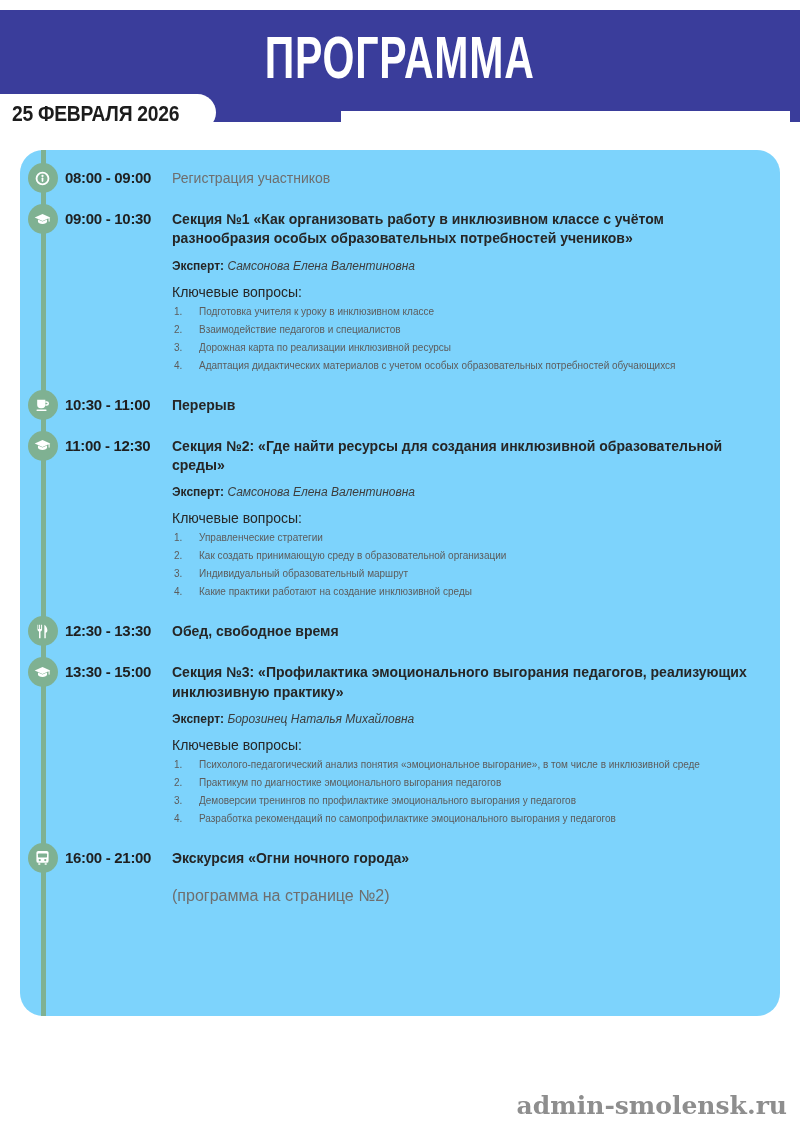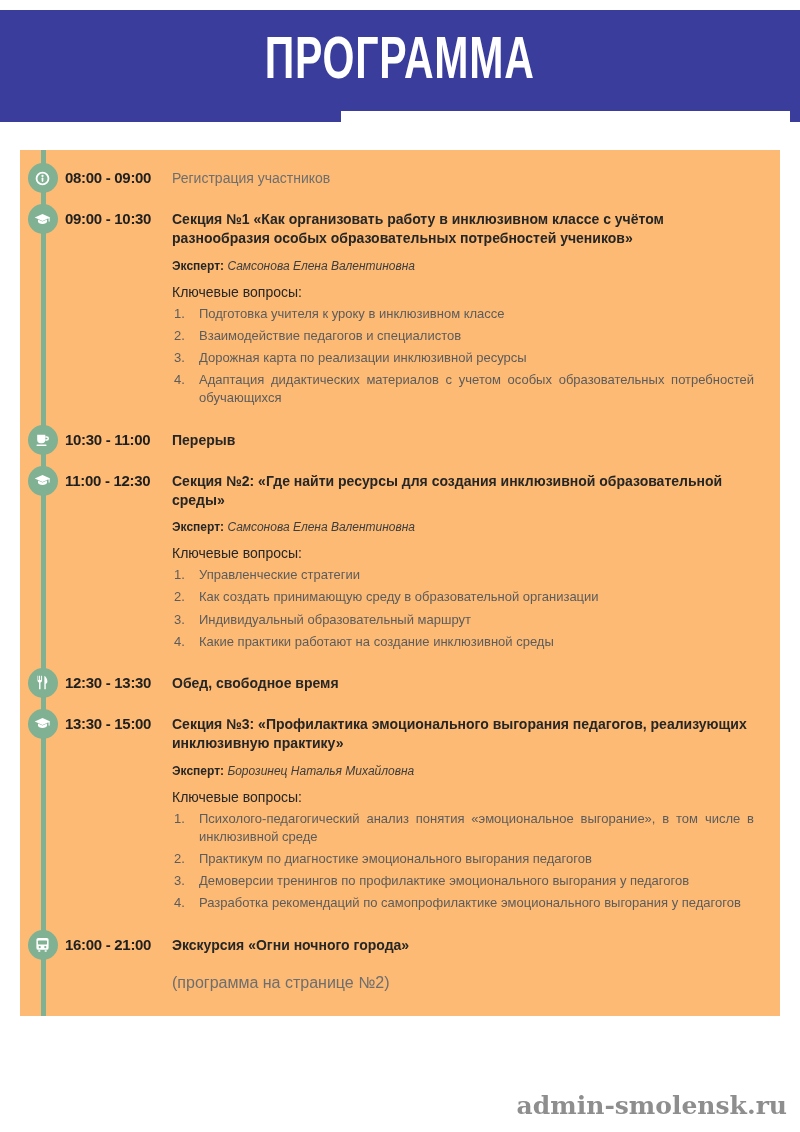--- a/index.html
+++ b/index.html
@@ -19,21 +19,21 @@
     background:#ffffff; border-radius:0 19px 19px 0;
     display:flex; align-items:center; padding:0 22px 0 12px;
   }
   .date-badge span {
     color:#1c1c1c; font-size:21px; font-weight:800; letter-spacing:-0.3px;
     transform:scale(0.92,1.08); transform-origin:left center; white-space:nowrap;
   }
   .header-bar { position:absolute; top:101px; left:341px; right:10px; height:14px; background:#ffffff; }
 
   
-  .panel { position:absolute; top:150px; left:20px; width:760px; height:866px; background:#fdba74; }
+  .panel { position:absolute; top:150px; left:20px; width:760px; height:866px; background:#7dd3fc;border-radius:23px; }
   .timeline-line { position:absolute; left:21px; top:0; width:5px; height:100%; background:#7fb192; }
   .rows { position:relative; padding:13px 0 0 0; }
 
   .row { display:flex; align-items:flex-start; margin-bottom:11px; }
   .row.has-details { margin-bottom:17px; }
   .icon-col { width:45px; flex:none; display:flex; justify-content:center; }
   .circle {
     width:30px; height:30px; border-radius:50%; background:#7fb192;
     display:flex; align-items:center; justify-content:center; flex:none;
   }
@@ -47,41 +47,44 @@
   .event-title { padding-top:6px; font-size:14px; font-weight:700; color:#262626; line-height:1.38; }
   .event-title.muted { font-weight:400; color:#6e6e6e; }
   .expert-line { margin-top:10px; font-size:12px; }
   .expert-label { font-weight:700; color:#262626; }
   .expert-name { font-style:italic; color:#3d3d3d; }
   .questions { margin-top:11px; }
   .questions-label { font-size:14px; font-weight:400; color:#262626; }
   .questions-list { list-style:none; counter-reset:q; margin-top:5px; }
   .questions-list li {
     counter-increment:q; position:relative; padding-left:27px; margin-top:4px;
-    font-size:13px; color:#5c5c5c; line-height:1.4; text-align:justify;
+    font-size:10px; color:#5c5c5c; line-height:1.4; text-align:justify;
   }
   .questions-list li::before { content:counter(q) "."; position:absolute; left:2px; color:#5c5c5c; }
   .event-note { margin-top:19px; font-size:16px; color:#6e6e6e; }
 
   
   .footer {
     position:absolute; right:13px; bottom:12px;
     font-family:"DejaVu Serif", serif; font-weight:700; font-size:25px; color:#8e8e8e;
   }
 </style>
 </head>
 <body>
 
 <div class="page">
 
   <div class="header">
     <div class="header-title-wrap">
       <span class="header-title">ПРОГРАММА</span>
     </div>
     <div class="header-bar"></div>
+    <div class="date-badge">
+      <span>25 ФЕВРАЛЯ 2026</span>
+    </div>
   </div>
 
   <div class="panel">
     <div class="timeline-line"></div>
     <div class="rows" id="schedule">
   <div class="row">
     <div class="icon-col">
       <div class="circle">
               <svg viewBox="0 0 24 24">
                 <circle cx="12" cy="12" r="8.4" fill="none" stroke="#fff" stroke-width="2.6"></circle>

